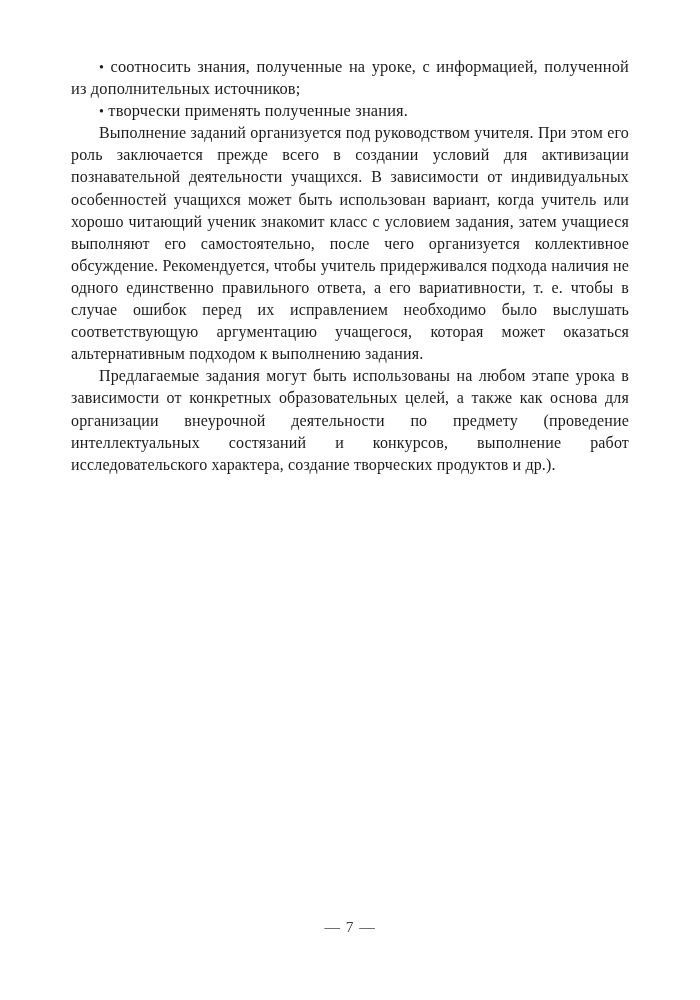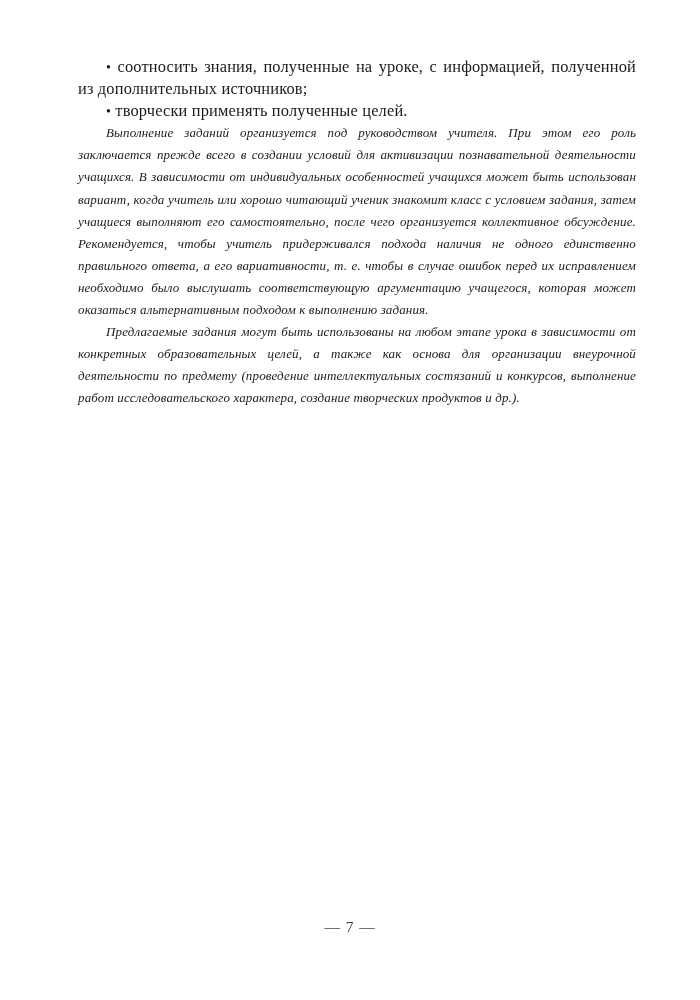--- a/index.html
+++ b/index.html
@@ -21,35 +21,34 @@
     position: absolute;
     left: 0;
     top: 0;
     width: 700px;
     height: 1000px;
     background: #fefefe;
   }
 
   .text-column {
     position: absolute;
-    left: 78px;
+    left: 71px;
     top: 56px;
     width: 558px;
   }
 
   .para {
     margin: 0;
-    font-size: 13px;
+    font-size: 16px;
     line-height: 22.1px;
     text-align: justify;
     text-justify: inter-word;
     letter-spacing: 0.01em;
     color: #1b1b1b;
     hyphens: manual;
-    font-style: italic;
   }
 
   .para.indented {
     text-indent: 28px;
   }
 
   .bullet-line {
     margin: 0;
     font-size: 16.4px;
     line-height: 22.1px;
@@ -92,21 +91,21 @@
 <body>
 
 <div class="page">
   <div class="paper-tint"></div>
 
   <div class="text-column">
 
     <p class="bullet-line"><span class="bullet-glyph">•</span> <span>соотносить знания, полученные на уроке, с информацией, полученной из дополнительных источников;</span></p>
 
 
-    <p class="bullet-line"><span class="bullet-glyph">•</span> <span>творчески применять полученные целей.</span></p>
+    <p class="bullet-line"><span class="bullet-glyph">•</span> <span>творчески применять полученные знания.</span></p>
 
     <p class="para indented">Выполнение заданий организуется под руководством учителя. При этом его роль заключается прежде всего в создании условий для активизации познавательной деятельности учащихся. В зависимости от индивидуальных особенностей учащихся может быть использован вариант, когда учитель или хорошо читающий ученик знакомит класс с условием задания, затем учащиеся выполняют его самостоятельно, после чего организуется коллективное обсуждение. Рекомендуется, чтобы учитель придерживался подхода наличия не одного единственно правильного ответа, а его вариативности, т. е. чтобы в случае ошибок перед их исправлением необходимо было выслушать соответствующую аргументацию учащегося, которая может оказаться альтернативным подходом к выполнению задания.</p>
 
     <p class="para indented">Предлагаемые задания могут быть использованы на любом этапе урока в зависимости от конкретных образовательных целей, а также как основа для организации внеурочной деятельности по предмету (проведение интеллектуальных состязаний и конкурсов, выполнение работ исследовательского характера, создание творческих продуктов и др.).</p>
 
   </div>
 
   <div class="footer">
     <span class="page-number">— 7 —</span>
   </div>

